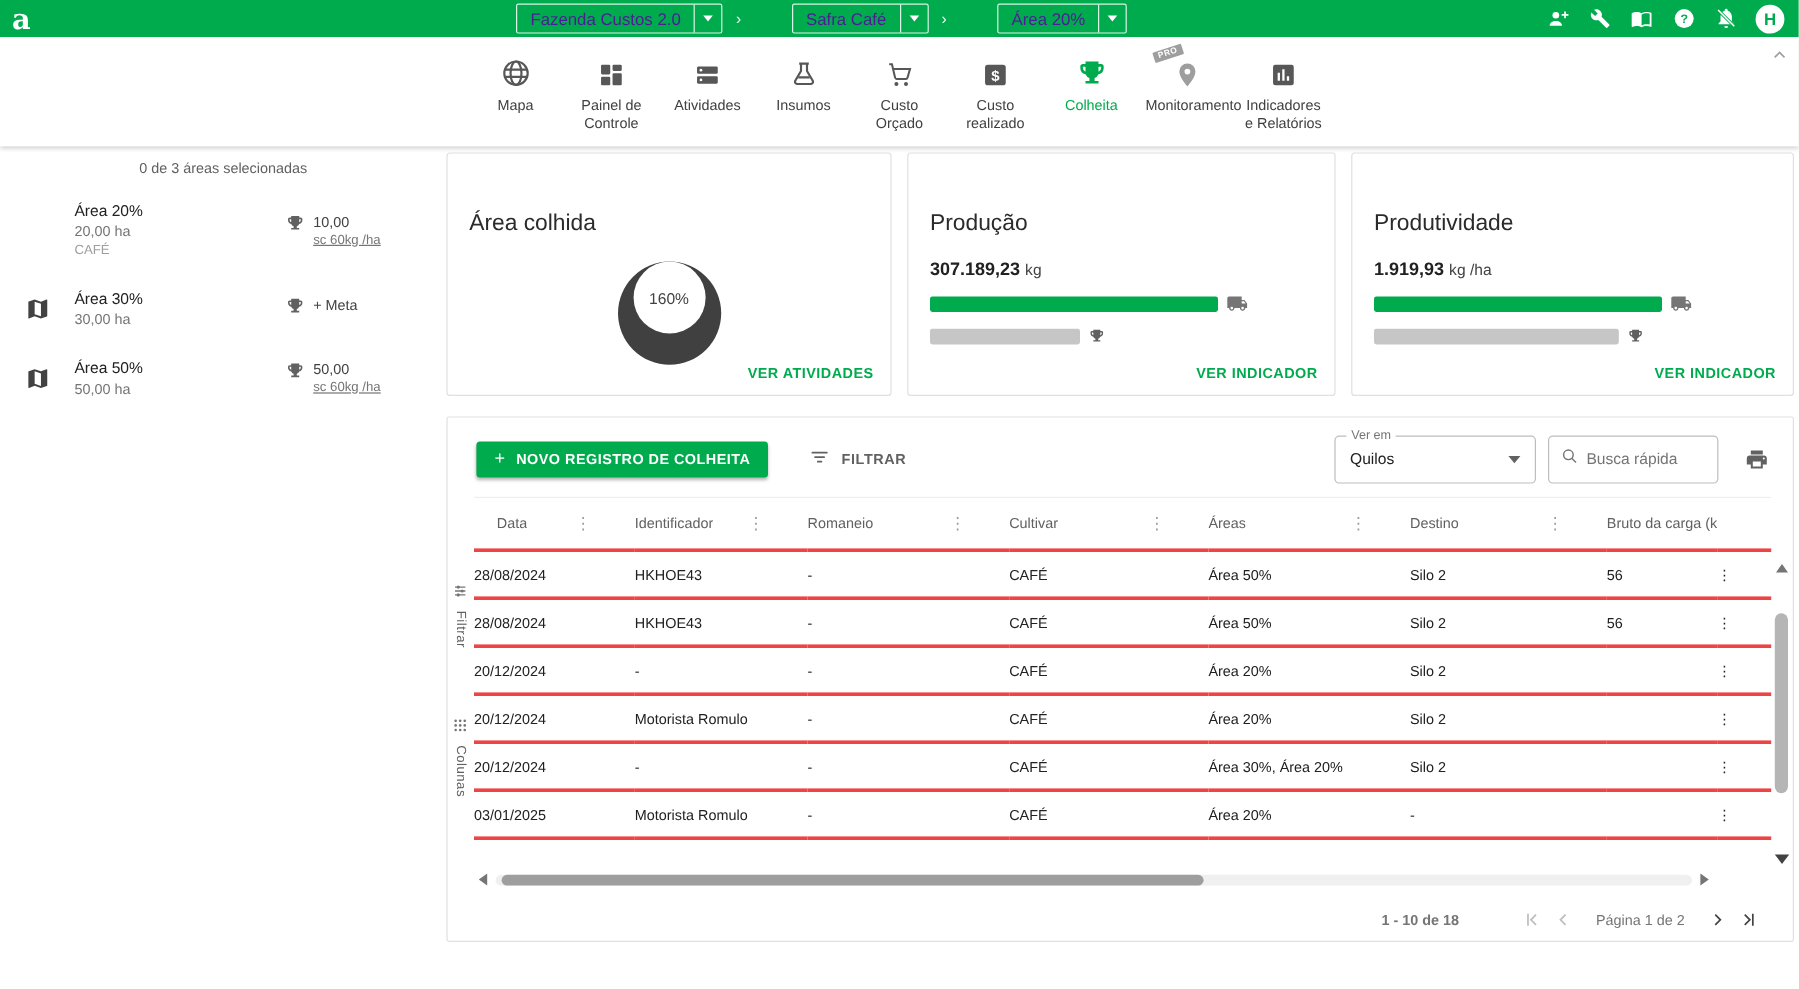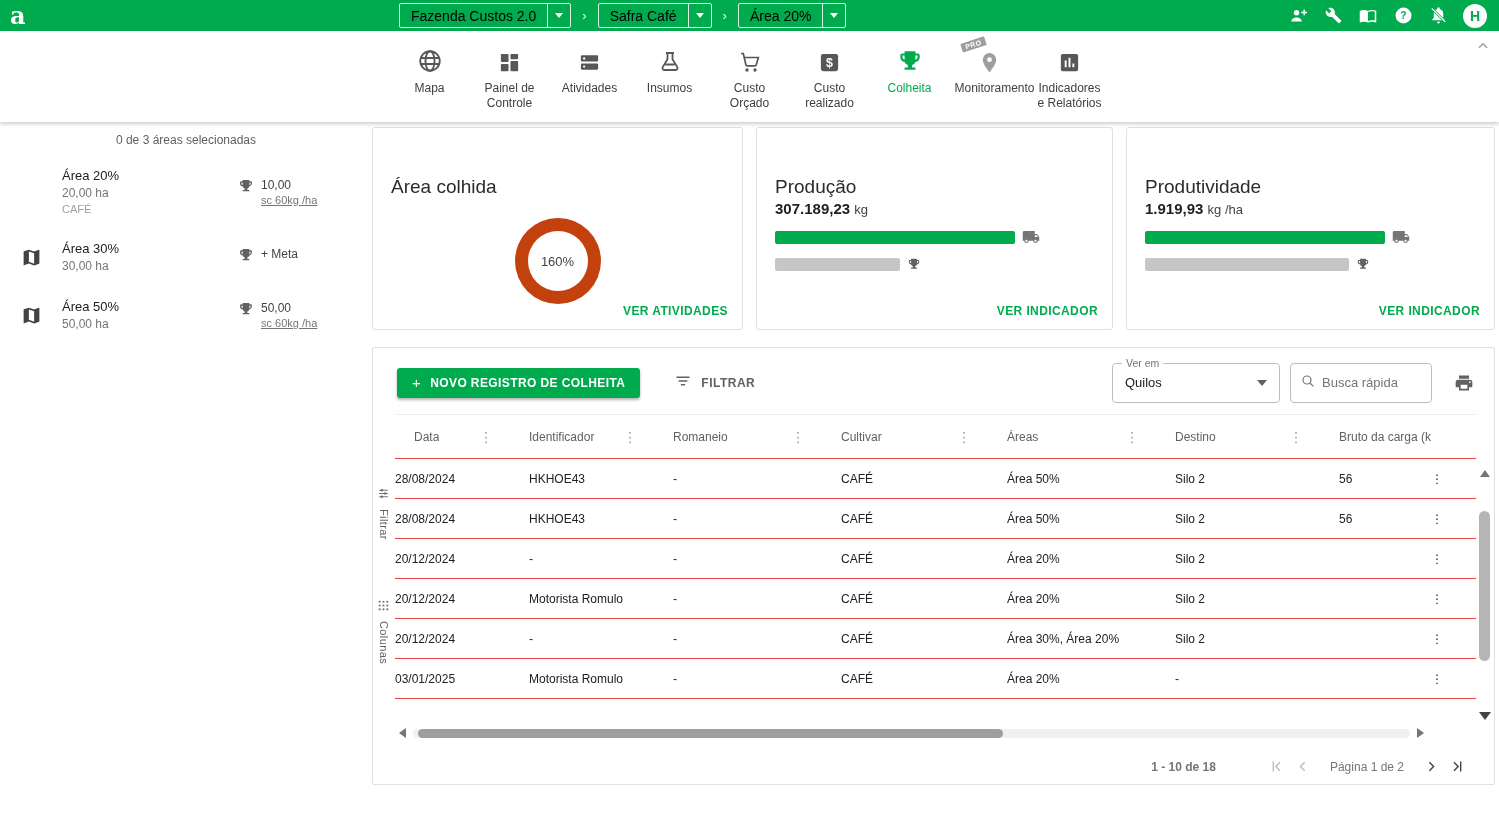--- a/index.html
+++ b/index.html
@@ -3,21 +3,21 @@
 <meta charset="utf-8">
 <style>
   * { margin:0; padding:0; box-sizing:border-box; }
   html,body { width:1499px; height:824px; overflow:hidden; background:#fff;
               font-family:"Liberation Sans", sans-serif; color:#212121; }
 
   
   .topbar { height:31px; background:#00ab4e; display:flex; align-items:center; padding:0 10px; position:relative; }
   .logo { color:#fff; font-size:24px; font-weight:700; line-height:24px; width:30px; font-family:"DejaVu Serif", serif; }
   .crumbs { position:absolute; left:399px; top:0; height:31px; display:flex; align-items:center; gap:11px; }
-  .crumb { display:flex; align-items:stretch; border:1px solid rgba(255,255,255,.85); border-radius:2px; height:25px; color:#000000; font-size:14px; cursor:pointer; }
+  .crumb { display:flex; align-items:stretch; border:1px solid rgba(255,255,255,.85); border-radius:2px; height:25px; color:#4c1d95; font-size:14px; cursor:pointer;margin-left:31px; }
   .crumb .txt { padding:0 11px; display:flex; align-items:center; white-space:nowrap; }
   .crumb .caret { border-left:1px solid rgba(255,255,255,.85); width:23px; display:flex; align-items:center; justify-content:center; }
   .tri-down-w { width:0; height:0; border-left:4px solid transparent; border-right:4px solid transparent; border-top:5px solid #fff; }
   .crumb-sep { color:#fff; font-size:13px; opacity:.95; }
   .topbar-actions { margin-left:auto; display:flex; align-items:center; gap:15px; padding-right:2px; }
   .tb-icon { width:20px; height:20px; display:flex; align-items:center; justify-content:center; cursor:pointer; }
   .avatar { width:24px; height:24px; border-radius:50%; background:#fff; color:#00ab4e; font-size:14px; font-weight:700;
             display:flex; align-items:center; justify-content:center; cursor:pointer; }
 
   
@@ -50,25 +50,25 @@
 
   
   .cards { display:flex; gap:13px; }
   .card { background:#fff; border:1px solid #e0e0e0; border-radius:3px; height:203px; position:relative; padding:16px 18px; }
   .card-1 { width:371px; flex:0 0 371px; }
   .card-2 { width:357px; flex:0 0 357px; }
   .card-3 { flex:1; }
   .card-title { font-size:19px; color:#2b2b2b; font-weight:400;margin-top:32px; }
   .card-link { position:absolute; right:14px; bottom:11px; font-size:12px; font-weight:700; color:#00ab4e;
                letter-spacing:.4px; cursor:pointer; }
-  .donut { width:86px; height:86px; border-radius:50%; background:#c2410c; margin:20px auto 0;
-           display:flex; align-items:center; justify-content:center; }
+  .donut { width:86px; height:86px; border-radius:50%; background:#404040; margin:20px auto 0;
+           display:flex; justify-content:center; }
   .donut-hole { width:60px; height:60px; border-radius:50%; background:#fff; display:flex; align-items:center;
                 justify-content:center; font-size:13px; color:#424242; }
-  .card-value { margin-top:2px; font-size:15px; font-weight:700; color:#212121; }
+  .card-value { margin-top:18px; font-size:15px; font-weight:700; color:#212121; }
   .card-unit { font-size:13px; font-weight:400; color:#424242; }
   .bar-row { display:flex; align-items:center; margin-top:11px; width:240px; }
   .bar-fill { height:13px; border-radius:2px; flex:0 0 auto; }
   .bar-green { background:#00ab4e; }
   .bar-gray { background:#c6c6c6; }
   .bar-icon { margin-left:7px; flex:0 0 auto; display:flex; }
 
   
   .panel { border:1px solid #e0e0e0; border-radius:2px; margin-top:17px; height:438px; position:relative;
            padding-left:22px; background:#fff; }
@@ -93,21 +93,21 @@
 
   
   .side-tab { position:absolute; left:4px; display:flex; flex-direction:column; align-items:center; gap:5px;
               color:#616161; cursor:pointer; }
   .side-tab .vtext { writing-mode:vertical-rl; font-size:11px; letter-spacing:.4px; }
   .tab-filtrar { top:138px; }
   .tab-colunas { top:250px; }
 
   
   table.grid { border-collapse:collapse; table-layout:fixed; width:1081px; }
-  .grid th, .grid td { border-bottom:1px solid #ef4444; padding:0; font-size:12px; text-align:left; }
+  .grid th, .grid td { border-bottom:3px solid #ef4444; padding:0; font-size:12px; text-align:left; }
   .grid thead th { height:44px; color:#616161; font-weight:400; border-top:1px solid #eee; }
   .grid tbody td { height:40px; color:#212121; }
   .th-inner { display:flex; align-items:center; padding-right:34px; }
   .th-inner .col-label { white-space:nowrap; overflow:hidden; }
   .kebab { color:#9e9e9e; font-size:14px; margin-left:auto; cursor:pointer; padding:0 2px; }
   .td-pad { padding-left:19px; white-space:nowrap; overflow:hidden;margin-left:21px; }
   .num { text-align:right; overflow:hidden; white-space:nowrap; }
   .row-kebab { text-align:center; color:#616161; font-size:15px; cursor:pointer; }
 
   

